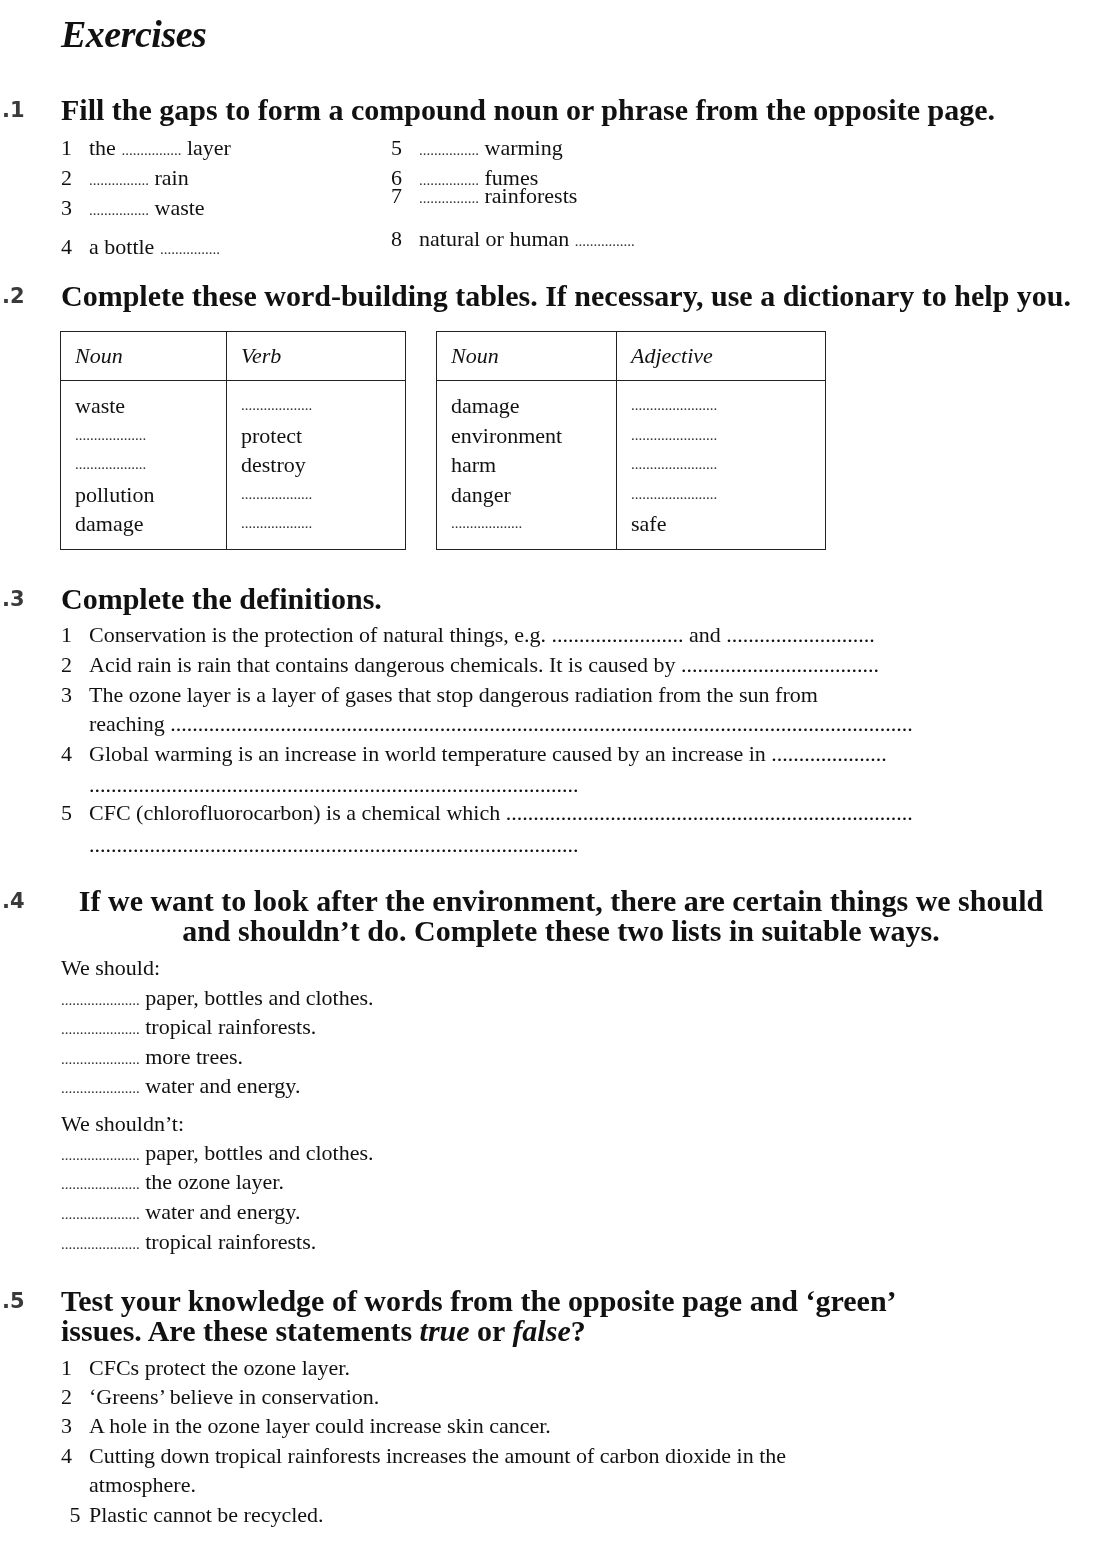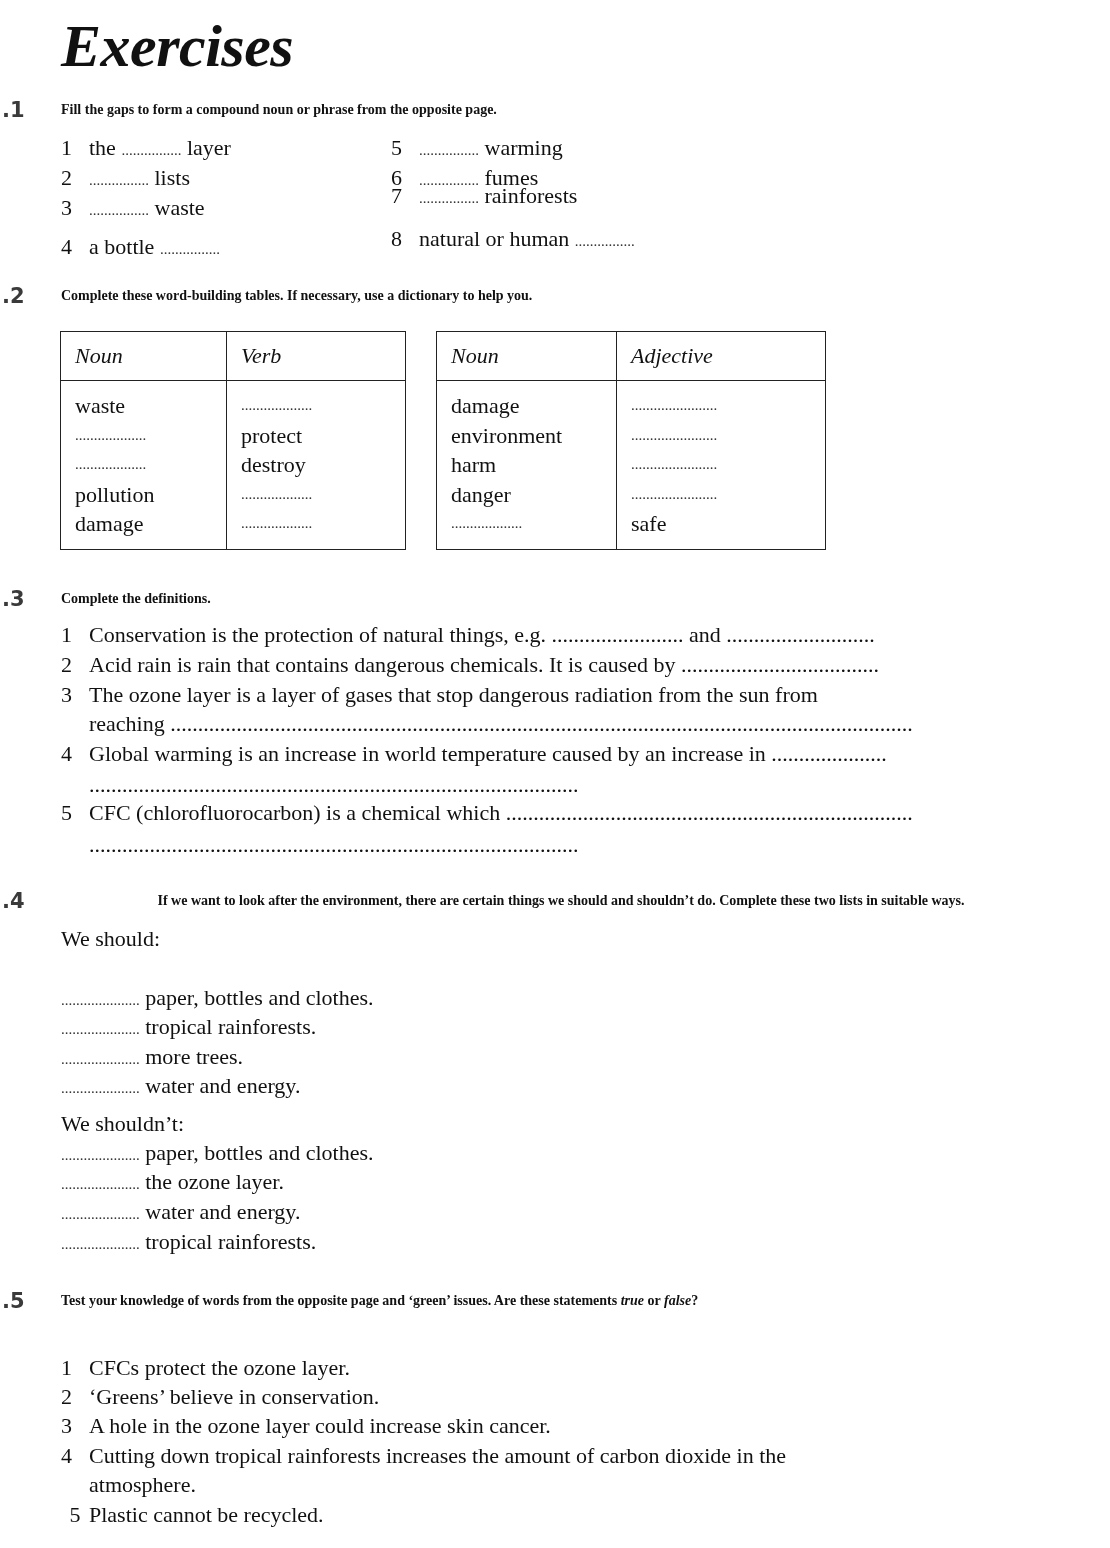--- a/index.html
+++ b/index.html
@@ -3,30 +3,30 @@
   <meta charset="utf-8">
   <style>
     html, body { margin: 0; padding: 0; background: #ffffff; }
     body {
       width: 1110px; height: 1548px; position: relative; overflow: hidden;
       font-family: "Liberation Serif", "DejaVu Serif", serif;
       color: #111111;
     }
     .page-title {
       position: absolute; left: 61px; top: 12px;
-      font-size: 60px; font-style: italic; font-weight: bold;
+      font-size: 38px; font-style: italic; font-weight: bold;
       letter-spacing: -0.5px;
     }
     .ex-num {
       position: absolute; left: 2px;
       font-family: "DejaVu Sans", sans-serif; font-weight: bold; font-size: 21px;
       color: #3a3a3a;
     }
     .ex-head {
-      position: absolute; left: 61px; font-weight: bold; font-size: 14px; line-height: 30px;
+      position: absolute; left: 61px; font-weight: bold; font-size: 30px; line-height: 30px;
       width: 1020px;
     }
     .line { position: absolute; font-size: 22px; line-height: 30px; white-space: nowrap; }
     .num { display: inline-block; width: 28px; }
     .dots { letter-spacing: 0px; color: #333; font-size: 15px; }
     .tbl {
       position: absolute; top: 331px; border: 1.5px solid #222; border-collapse: collapse;
       font-size: 22px;
     }
     .tbl td { border-left: 1.5px solid #222; vertical-align: top; padding: 0 14px; }
@@ -40,21 +40,21 @@
 
 <div class="page-title">Exercises</div>
 
 <div class="ex-num" style="top:98px;">.1</div>
 <div class="ex-head" style="top:95px;">Fill the gaps to form a compound noun or phrase from the opposite page.</div>
 
 <div class="line" style="left:61px; top:133px;">
   <span class="num">1</span><span>the</span> <span class="dots">................</span> <span>layer</span>
 </div>
 <div class="line" style="left:61px; top:163px;">
-  <span class="num">2</span><span class="dots">................</span> <span>lists</span>
+  <span class="num">2</span><span class="dots">................</span> <span>rain</span>
 </div>
 <div class="line" style="left:61px; top:193px;">
   <span class="num">3</span><span class="dots">................</span> <span>waste</span>
 </div>
 <div class="line" style="left:61px; top:232px;">
   <span class="num">4</span><span>a bottle</span> <span class="dots">................</span>
 </div>
 <div class="line" style="left:391px; top:133px;">
   <span class="num">5</span><span class="dots">................</span> <span>warming</span>
 </div>
@@ -129,21 +129,21 @@
 <div class="line" style="left:61px; top:680px;"><span class="num">3</span><span>The ozone layer is a layer of gases that stop dangerous radiation from the sun from</span></div>
 <div class="line" style="left:89px; top:709px;">reaching .......................................................................................................................................</div>
 <div class="line" style="left:61px; top:739px;"><span class="num">4</span><span>Global warming is an increase in world temperature caused by an increase in .....................</span></div>
 <div class="line" style="left:89px; top:770px;">.........................................................................................</div>
 <div class="line" style="left:61px; top:798px;"><span class="num">5</span><span>CFC (chlorofluorocarbon) is a chemical which ..........................................................................</span></div>
 <div class="line" style="left:89px; top:830px;">.........................................................................................</div>
 
 <div class="ex-num" style="top:889px;">.4</div>
 <div class="ex-head" style="top:886px; width:1000px;text-align:center;">If we want to look after the environment, there are certain things we should and shouldn’t do. Complete these two lists in suitable ways.</div>
 
-<div class="line" style="left:61px; top:924px;text-align:center;">We should:</div>
+<div class="line" style="left:61px; top:953px;text-align:center;">We should:</div>
 <div class="line" style="left:61px; top:983px;"><span class="dots">.....................</span> <span>paper, bottles and clothes.</span></div>
 <div class="line" style="left:61px; top:1012px;"><span class="dots">.....................</span> <span>tropical rainforests.</span></div>
 <div class="line" style="left:61px; top:1042px;"><span class="dots">.....................</span> <span>more trees.</span></div>
 <div class="line" style="left:61px; top:1071px;"><span class="dots">.....................</span> <span>water and energy.</span></div>
 
 <div class="line" style="left:61px; top:1109px;">We shouldn’t:</div>
 <div class="line" style="left:61px; top:1138px;"><span class="dots">.....................</span> <span>paper, bottles and clothes.</span></div>
 <div class="line" style="left:61px; top:1167px;"><span class="dots">.....................</span> <span>the ozone layer.</span></div>
 <div class="line" style="left:61px; top:1197px;"><span class="dots">.....................</span> <span>water and energy.</span></div>
 <div class="line" style="left:61px; top:1227px;"><span class="dots">.....................</span> <span>tropical rainforests.</span></div>

